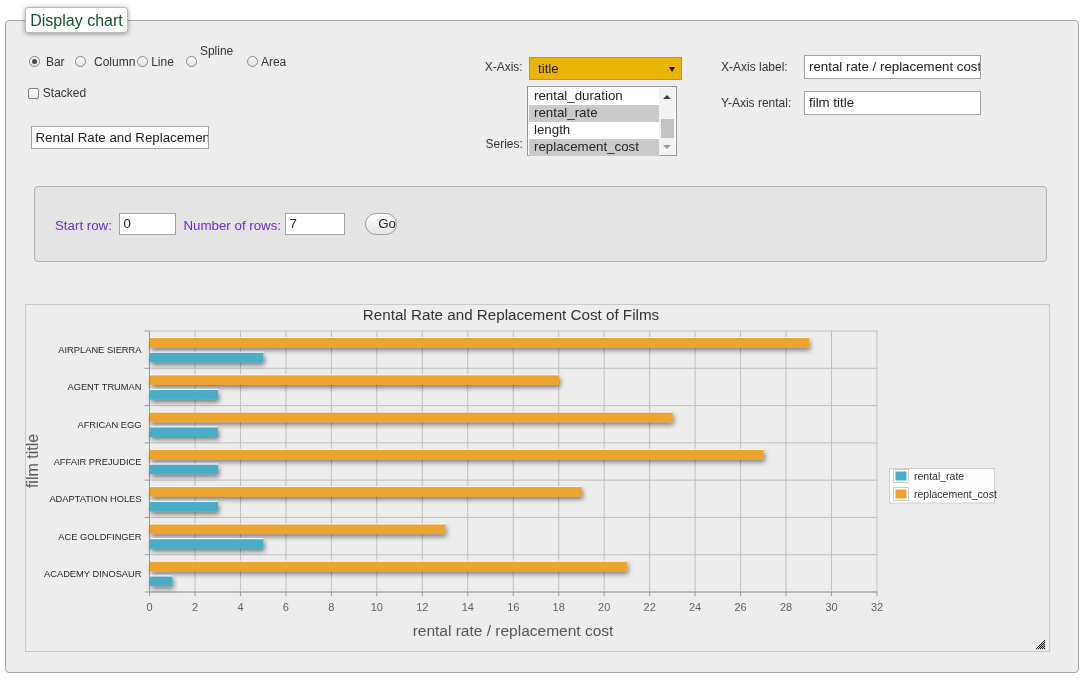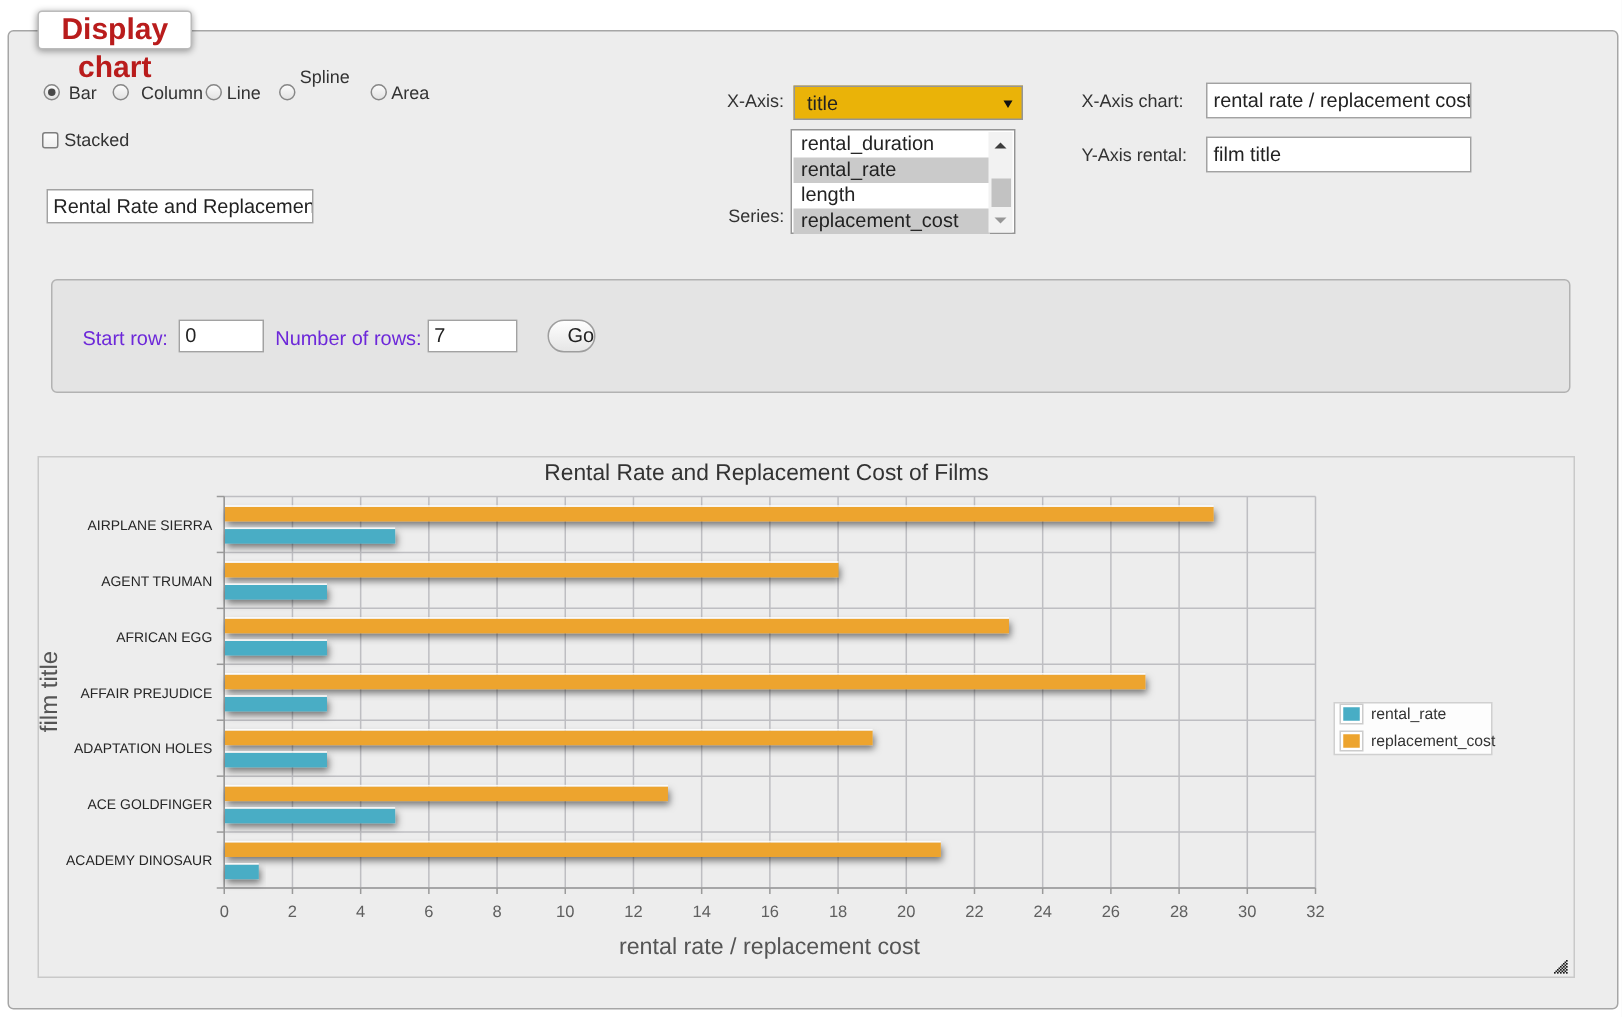--- a/index.html
+++ b/index.html
@@ -1,17 +1,17 @@
 <!DOCTYPE html>
 <html><head><meta charset="utf-8"><style>
 * { margin:0; padding:0; box-sizing:border-box; }
 html,body { width:1081px; height:681px; background:#fff; font-family:"Liberation Sans",sans-serif; }
 #root { position:relative; width:1081px; height:681px; overflow:hidden; }
 .fs { position:absolute; left:5px; top:20px; width:1074px; height:653px; background:#ededed; border:1px solid #a6a6a6; border-radius:4px; }
-.legend { position:absolute; left:25px; top:7px; width:103px; height:26px; background:#fff; border:1px solid #bbb; border-radius:3px; box-shadow:0 1px 5px rgba(0,0,0,.4); font-weight:bold; font-size:20px; color:#b91c1c; text-align:center; line-height:25px; z-index:5; }
+.legend { position:absolute; left:25px; top:7px; width:103px; height:26px; background:#fff; border:1px solid #bbb; border-radius:3px; box-shadow:0 1px 5px rgba(0,0,0,.4); font-weight:normal; font-size:16px; color:#14532d; text-align:center; line-height:25px; z-index:5; }
 .radio { position:absolute; top:56.1px; width:11px; height:11px; box-sizing:border-box; border:1px solid #878787; border-radius:50%; background:linear-gradient(#fbfbfb,#e3e3e3); }
 .rdot { position:absolute; left:1.8px; top:1.8px; width:5.5px; height:5.5px; border-radius:50%; background:#484848; }
 .flabel { position:absolute; font-size:12px; color:#333; }
 .checkbox { position:absolute; left:28px; top:88px; width:11px; height:11px; box-sizing:border-box; border:1px solid #7f7f7f; background:linear-gradient(#fcfcfc,#efefef); border-radius:2px; }
 .ti { position:absolute; background:#fff; border:1px solid #a2a2a2; font-size:13.3px; color:#222; line-height:21px; padding-left:4px; white-space:nowrap; overflow:hidden; }
 .sel { position:absolute; left:529px; top:57px; width:153px; height:23px; background:#eab308; border:1px solid #959595; }
 .sel .txt { position:absolute; left:8px; top:3px; font-size:13.3px; color:#222; }
 .sel .arr { position:absolute; right:6px; top:9px; width:0; height:0; border-left:3.5px solid transparent; border-right:3.5px solid transparent; border-top:5.5px solid #111; }
 .list { position:absolute; left:527px; top:85.5px; width:150px; height:70px; background:#fff; border:1px solid #959595; }
 .list .row { position:absolute; left:1px; width:131px; height:17px; font-size:13.3px; color:#222; padding-left:5px; line-height:16px; white-space:nowrap; }
@@ -54,21 +54,21 @@
   <div class="row" style="top:1px">rental_duration</div>
   <div class="row selrow" style="top:18px">rental_rate</div>
   <div class="row" style="top:35px">length</div>
   <div class="row selrow" style="top:52px">replacement_cost</div>
   <div class="sb">
         <div class="up"></div>
         <div class="thumb"></div>
         <div class="dn"></div>
       </div>
 </div>
-<span class="flabel" style="left:721px;top:59.6px">X-Axis chart:</span>
+<span class="flabel" style="left:721px;top:59.6px">X-Axis label:</span>
 <div class="ti" style="left:804px;top:54.5px;width:177px;height:24px;line-height:22px">rental rate / replacement cost</div>
 <span class="flabel" style="left:721px;top:96.2px">Y-Axis rental:</span>
 <div class="ti" style="left:804px;top:91px;width:177px;height:24px;line-height:22px">film title</div>
 <div class="panel"></div>
 <span class="plabel" style="left:55px;top:217.5px">Start row:</span>
 <div class="ti" style="left:118.5px;top:213px;width:57px;height:22px;font-size:13.3px;line-height:20px">0</div>
 <span class="plabel" style="left:183.5px;top:217.5px">Number of rows:</span>
 <div class="ti" style="left:284.5px;top:213px;width:60px;height:22px;font-size:13.3px;line-height:20px">7</div>
 <div class="gobtn">Go</div>
 <div class="chart">

